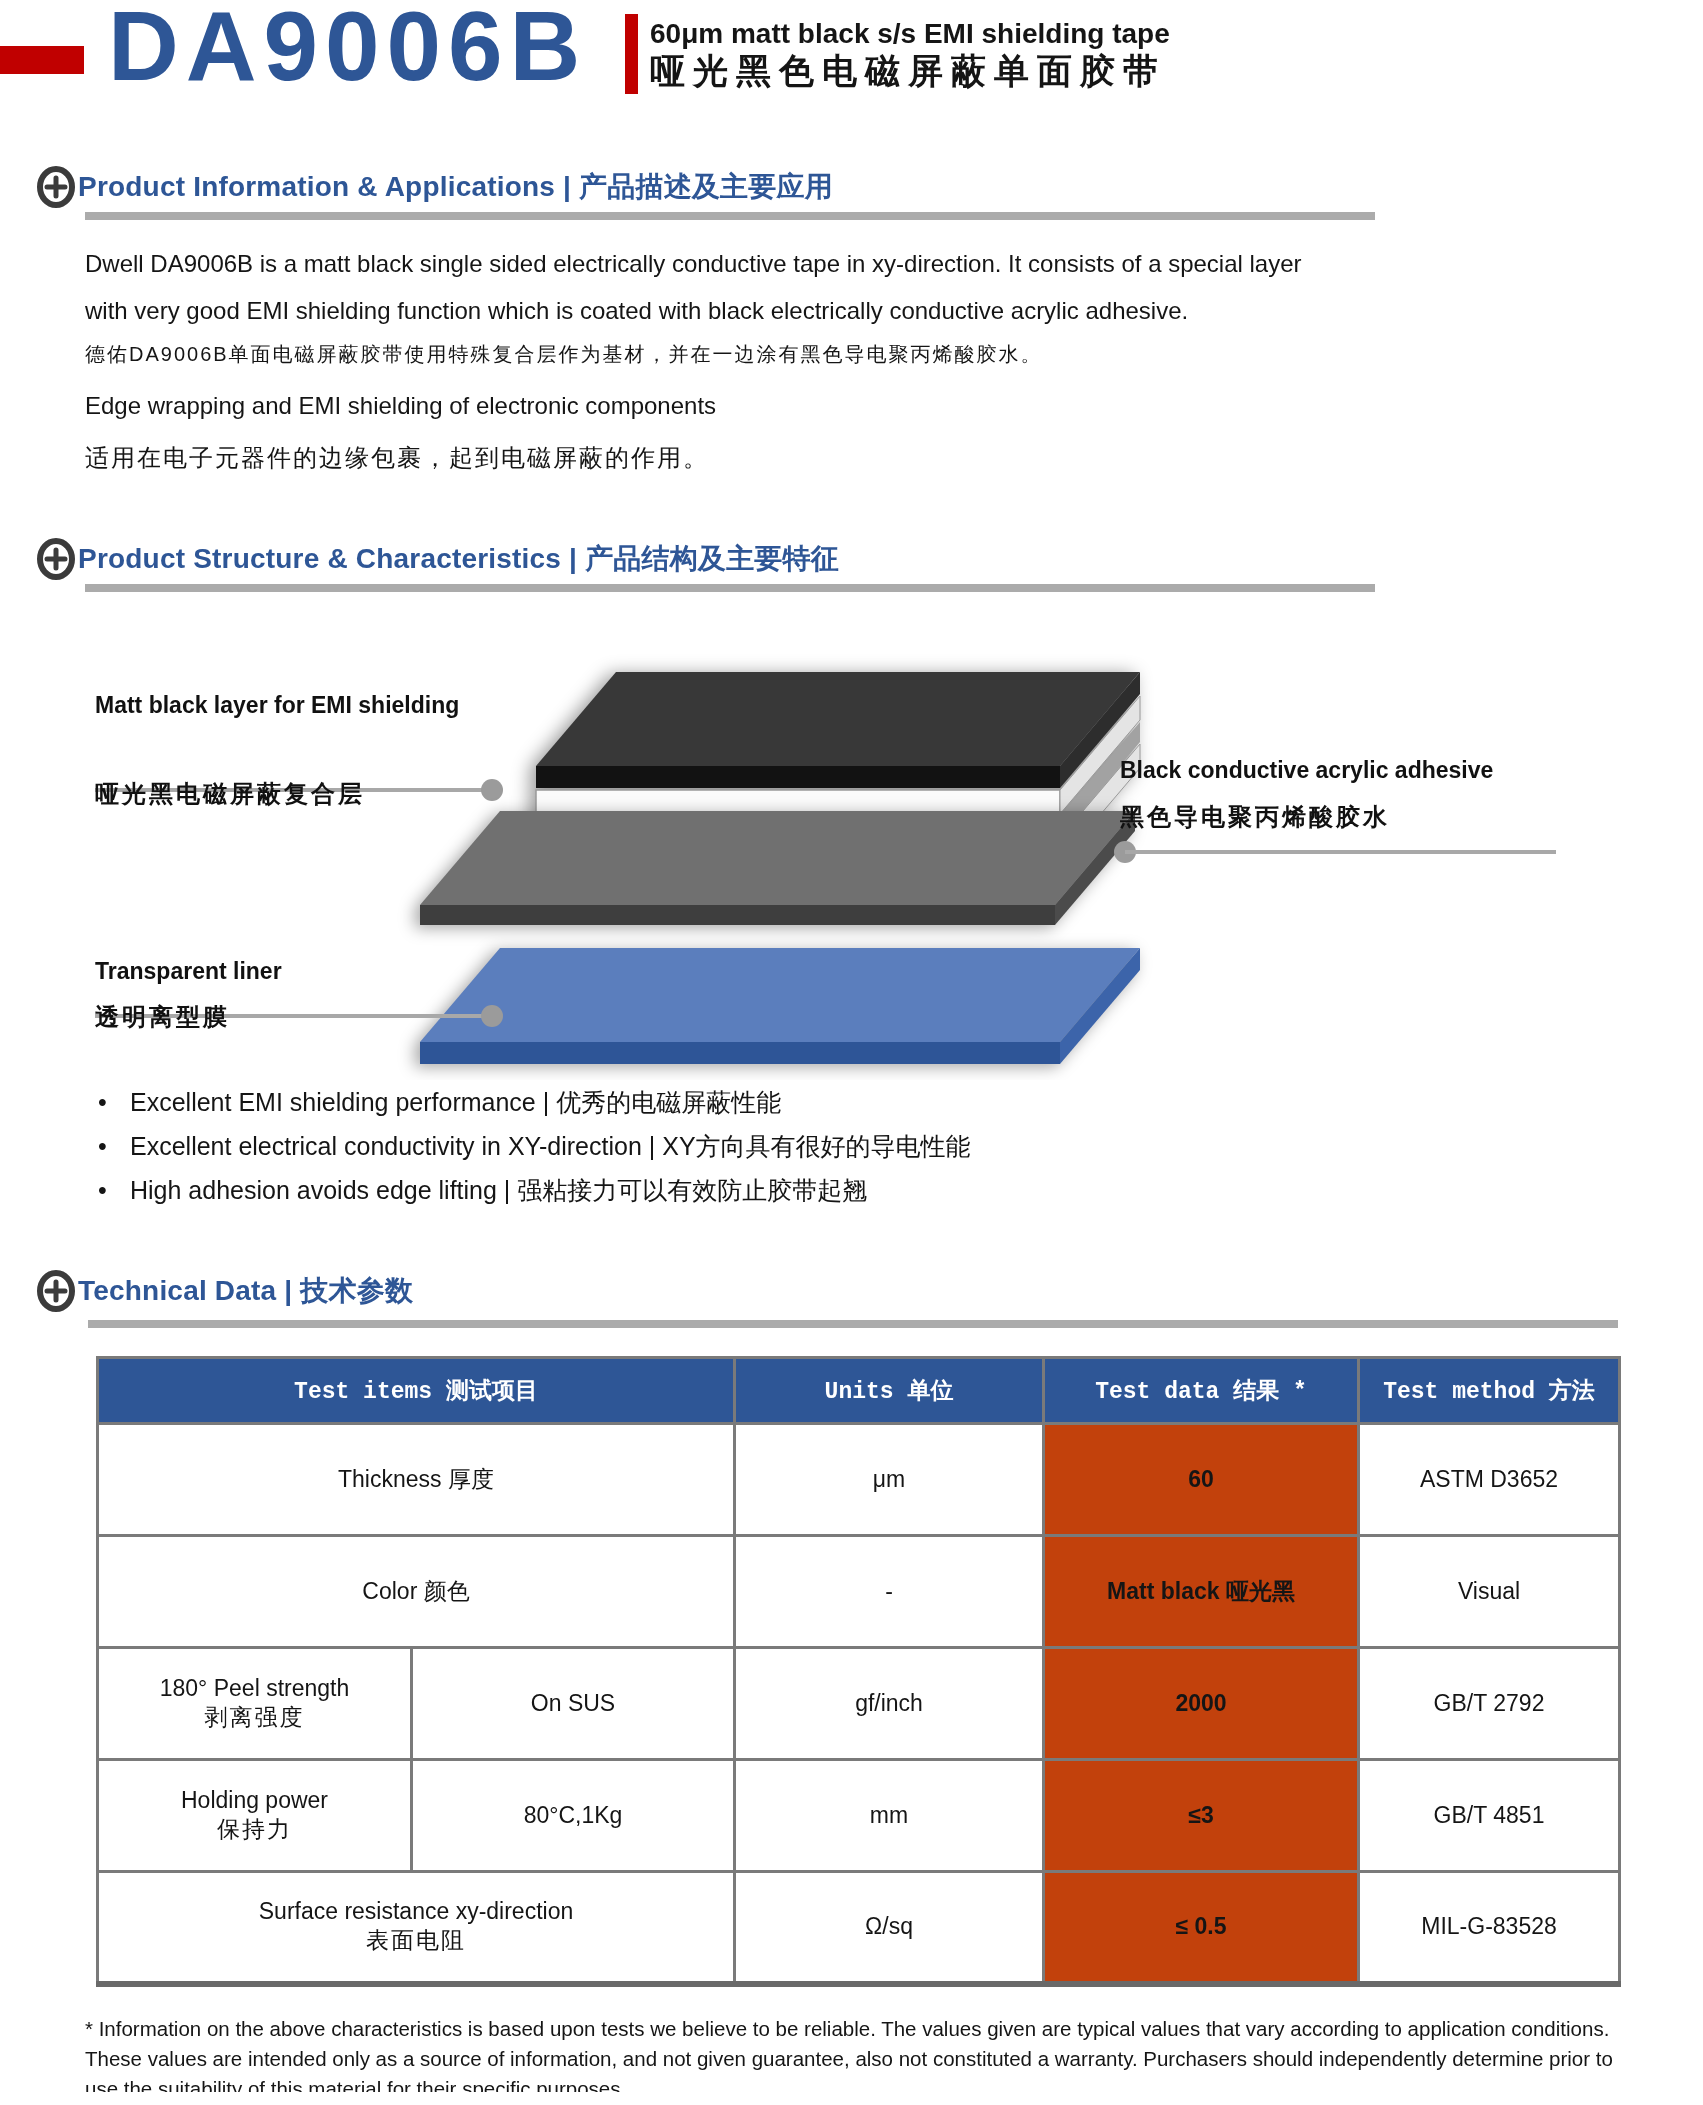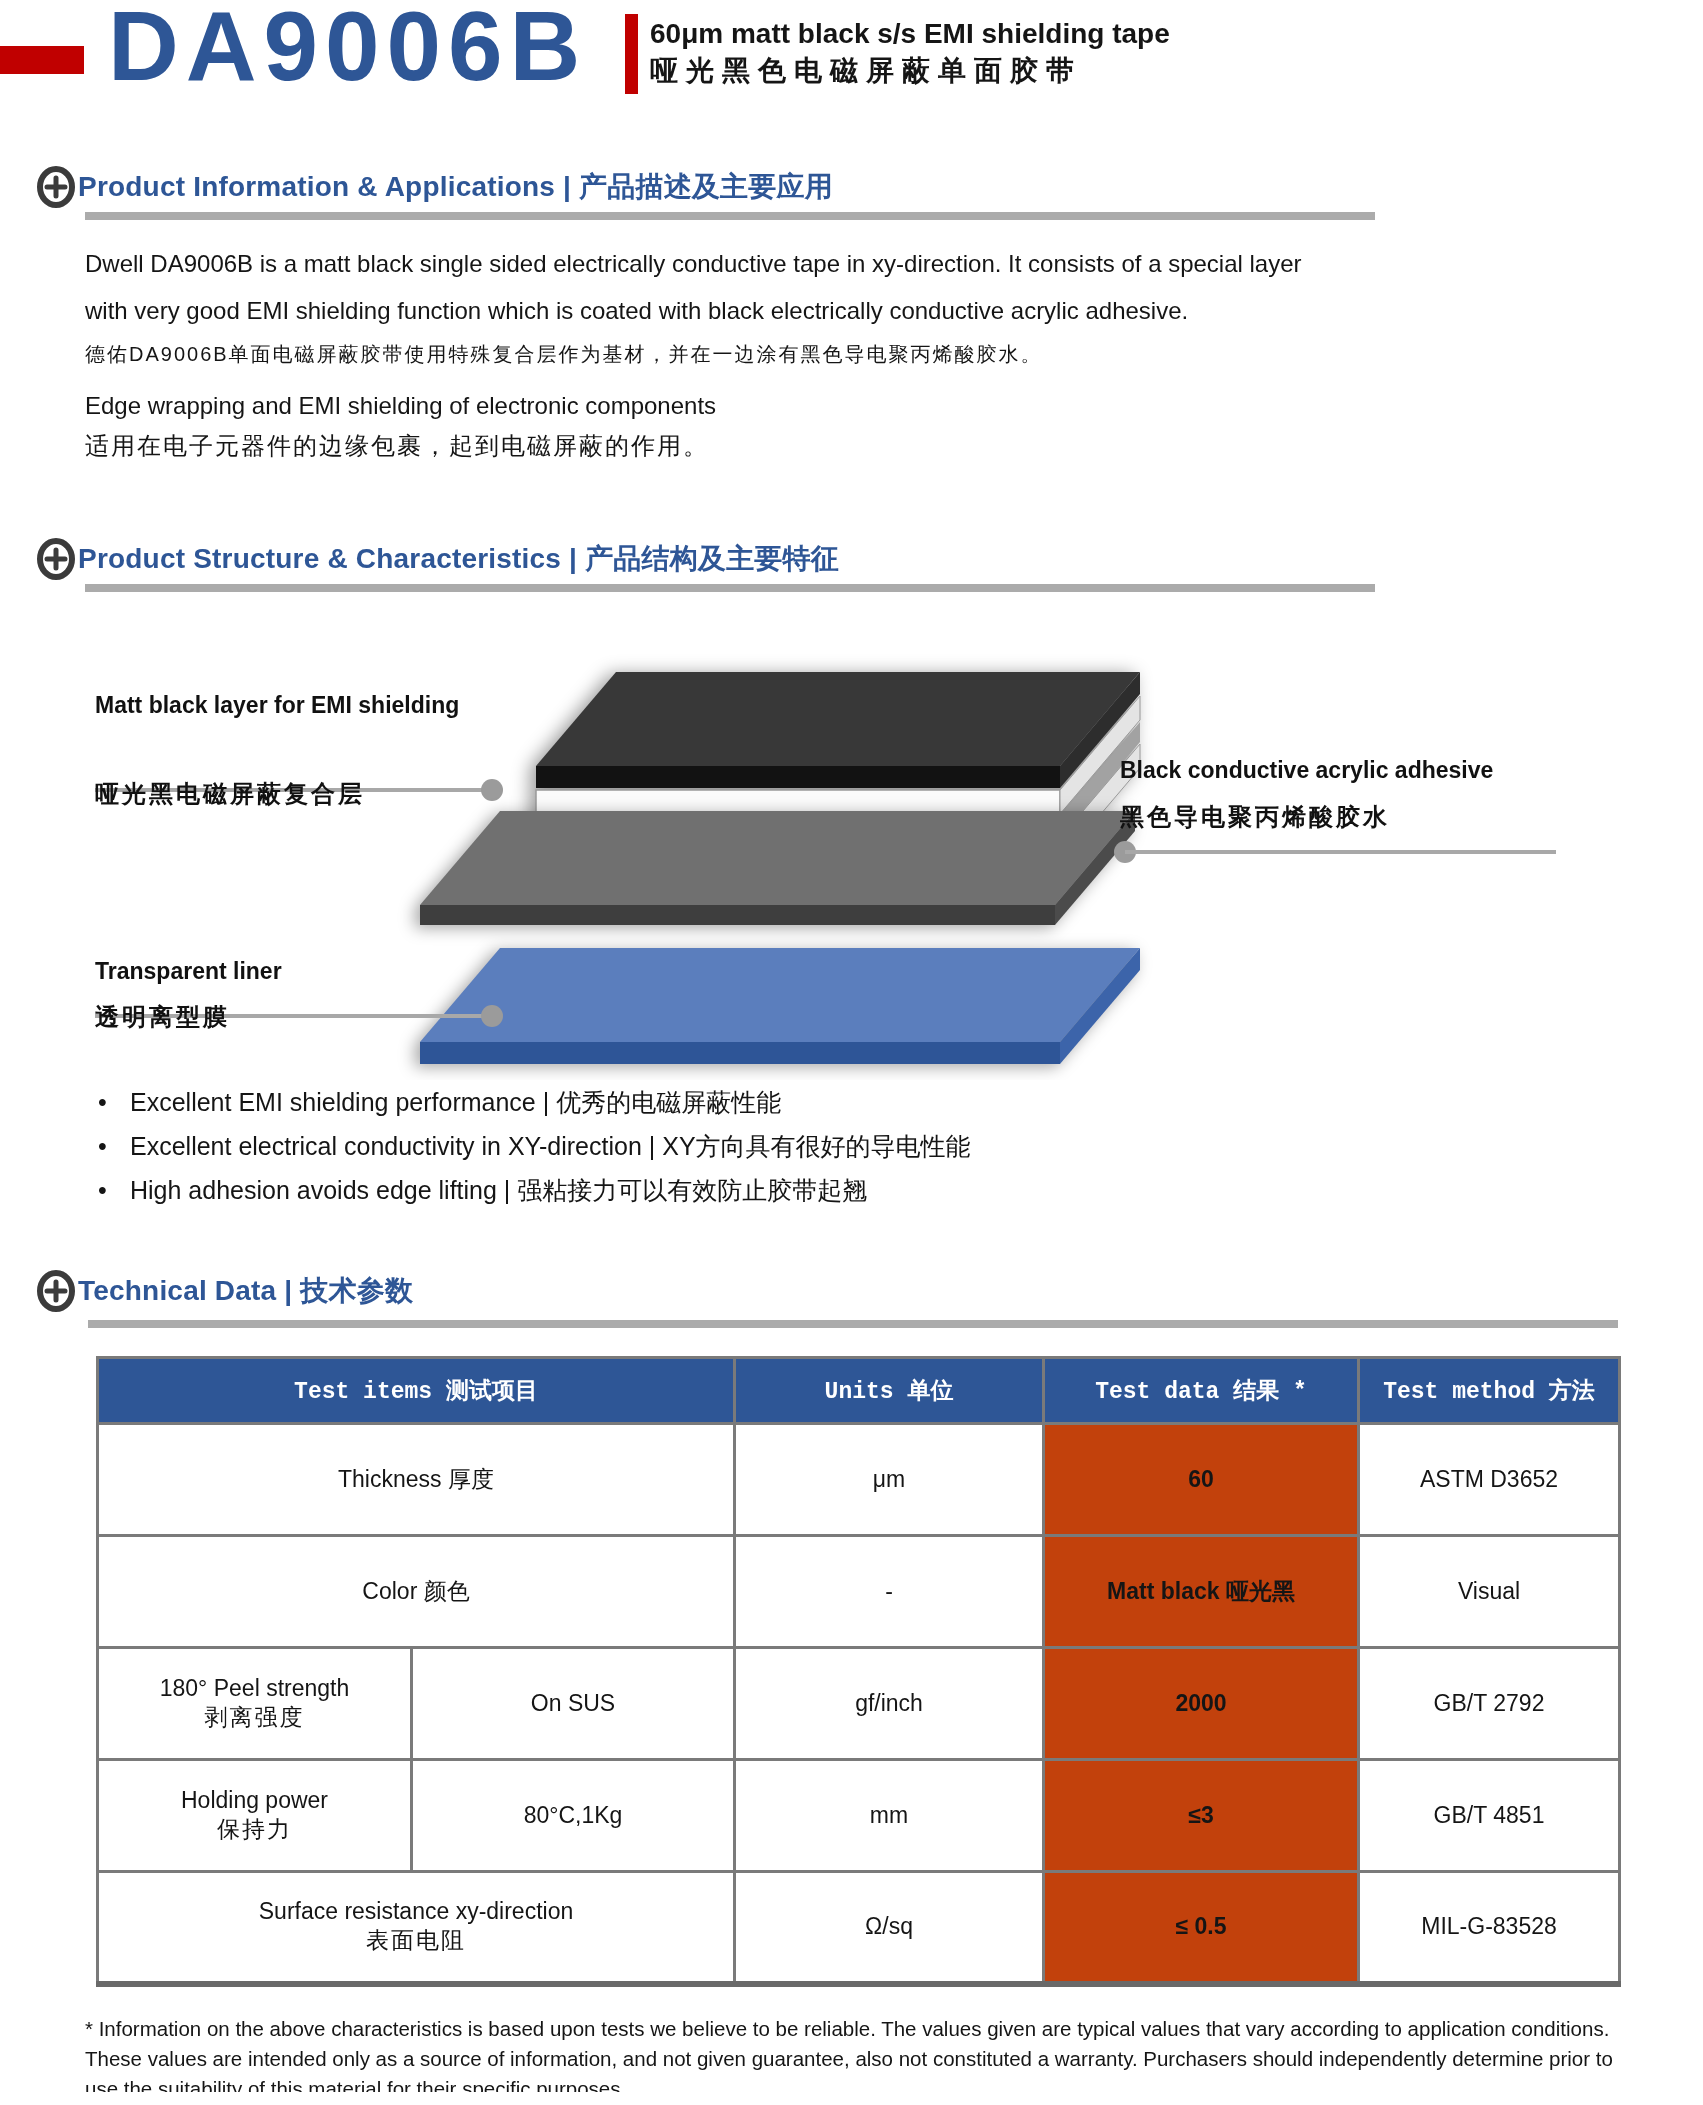--- a/index.html
+++ b/index.html
@@ -10,34 +10,34 @@
   }
   
   .red-dash { position:absolute; left:0; top:46px; width:84px; height:28px; background:#C00000; }
   .product-code {
     position:absolute; left:108px; top:-6px; font-size:98px; line-height:104px;
     font-weight:bold; color:#2E5696; letter-spacing:7px;
   }
   .red-vbar { position:absolute; left:625px; top:14px; width:13px; height:80px; background:#C00000; }
   .subtitle { position:absolute; left:650px; top:16px; }
   .subtitle .en { font-size:28px; font-weight:bold; color:#151515; line-height:36px; }
-  .subtitle .zh { font-size:28px; font-weight:bold; color:#151515; line-height:38px; letter-spacing:8px; }
+  .subtitle .zh { font-size:35px; font-weight:bold; color:#151515; line-height:38px; letter-spacing:8px; }
 
   
   .sec { position:absolute; left:34px; display:flex; align-items:center; gap:0; }
   .sec-title { font-size:28px; font-weight:bold; color:#2E5696; letter-spacing:0.2px; }
   .sec-rule { position:absolute; height:8px; background:#ABABAB; }
   .plus-icon { flex:0 0 auto; }
 
   
   .info-block { position:absolute; left:85px; top:240px; width:1260px; color:#151515; }
   .p-en { font-size:24px; line-height:47px; }
   .p-zh { font-size:20px; line-height:40px; letter-spacing:2px; }
   .p-en2 { font-size:24px; line-height:40px; margin-top:12px; }
-  .p-zh2 { font-size:24px; line-height:40px; letter-spacing:2px; }
+  .p-zh2 { font-size:24px; line-height:40px; letter-spacing:2px; margin-top:12px; }
 
   
   .diagram-svg { position:absolute; left:0; top:630px; }
   .dlabel { position:absolute; font-weight:bold; color:#111; white-space:nowrap; }
   .dlabel.en { font-size:23px; }
   .dlabel.zh { font-size:24px; letter-spacing:3px; }
   .lab-matt-en   { left:95px;  top:692px; }
   .lab-matt-zh   { left:95px;  top:778px; }
   .lab-adh-en    { left:1120px; top:757px; }
   .lab-adh-zh    { left:1120px; top:801px; }

